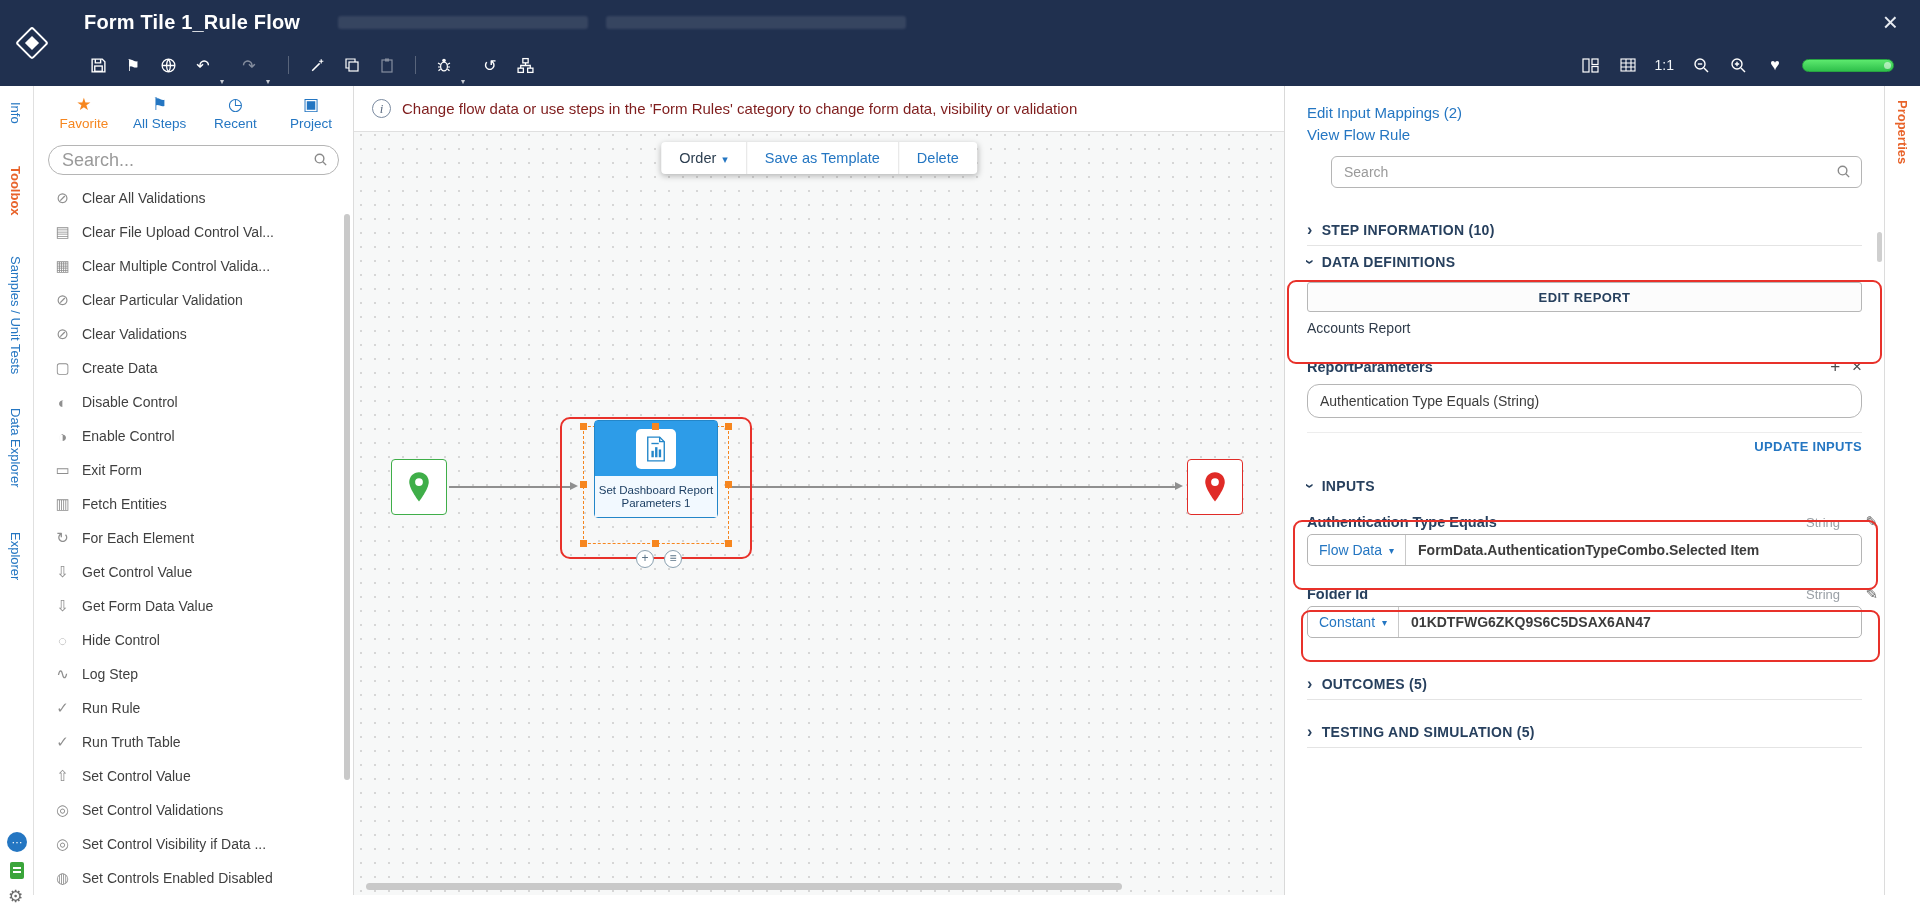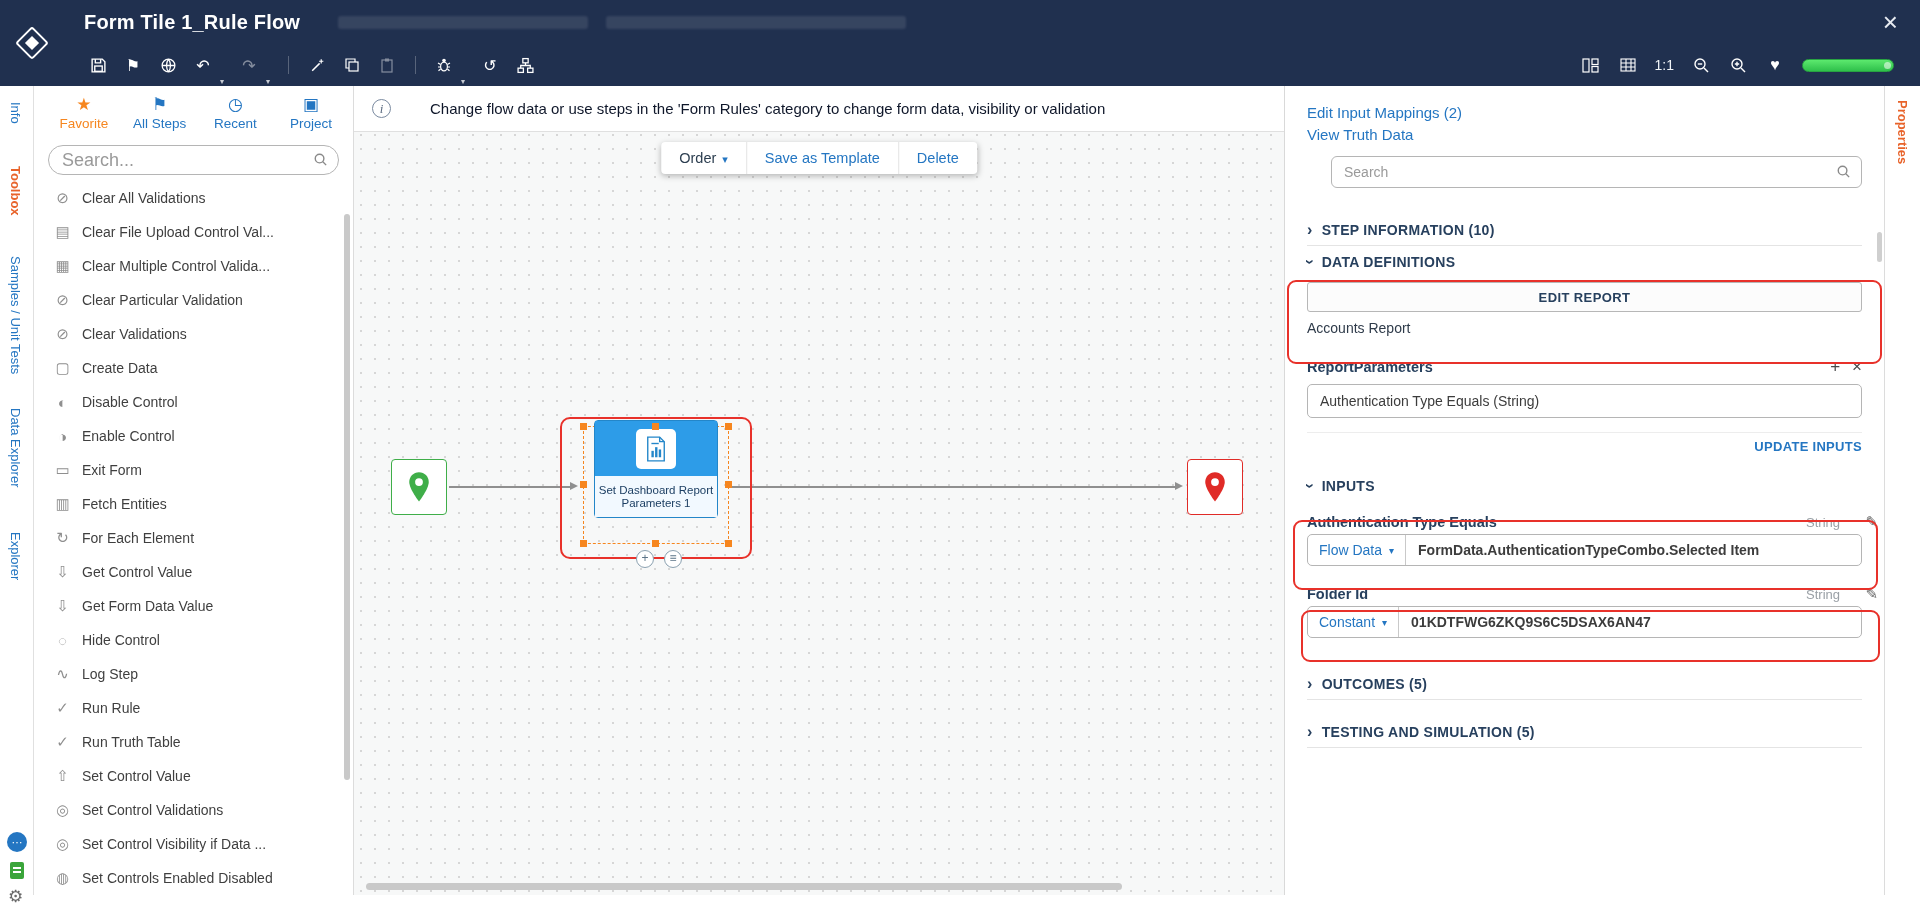--- a/index.html
+++ b/index.html
@@ -61,21 +61,21 @@
   .tbx-list { margin-top:6px; }
   .tb-item { height:34px; display:flex; align-items:center; gap:11px; padding-left:20px; cursor:pointer; }
   .tb-ic { width:17px; text-align:center; font-size:15px; color:#8f8f8f; }
   .tb-lb { font-size:14px; color:#3f3f3f; white-space:nowrap; }
   .tbx-thumb { position:absolute; right:3px; top:128px; width:6px; height:566px; background:#c9c9c9; border-radius:3px; }
 
   
   .canvas { flex:1; position:relative; background-color:#f7f8f8; background-image:radial-gradient(circle,#d6d6d6 1px,transparent 1px); background-size:14px 14px; overflow:hidden; }
   .banner { position:absolute; top:0; left:0; right:0; height:46px; background:#fff; border-bottom:1px solid #e0e0e0; display:flex; align-items:center; gap:11px; padding-left:18px; z-index:3; }
   .info-ic { width:19px; height:19px; border:1.6px solid #7a8aa0; border-radius:50%; color:#5b6b80; font-family:"Liberation Serif",serif; font-style:italic; font-size:13px; display:flex; align-items:center; justify-content:center; flex:none; }
-  .banner-text { font-size:15px; color:#0f172a;margin-left:28px; }
+  .banner-text { font-size:15px; color:#7f1d1d; }
   .ctx-toolbar { position:absolute; top:56px; left:50%; transform:translateX(-50%); background:#fff; border-radius:4px; box-shadow:0 2px 6px rgba(0,0,0,.28); display:flex; z-index:4; }
   .ctx-item { padding:8px 18px; font-size:14.5px; cursor:pointer; white-space:nowrap; }
   .ctx-item + .ctx-item { border-left:1px solid #e3e3e3; }
   .ctx-order { color:#2c3e50; }
   .ctx-caret { color:#2476c2; font-size:11px; margin-left:6px; }
   .ctx-link { color:#2476c2; }
 
   .node { position:absolute; width:56px; height:56px; background:#fff; border-radius:4px; display:flex; align-items:center; justify-content:center; z-index:2; cursor:pointer; }
   .node-start { left:37px; top:373px; border:1.6px solid #3fae49; }
   .node-end { left:833px; top:373px; border:1.6px solid #e02b27; }
@@ -109,21 +109,21 @@
   .chev { font-size:16px; font-weight:700; color:#27405e; display:inline-block; line-height:1; }
   .ph.open .chev { transform:rotate(90deg); }
   .ph-step { margin-top:26px; border-bottom:1px solid #e4e4e4; }
   .ph-data { }
   .btn-edit-report { margin-top:4px; width:100%; height:30px; background:#fcfcfc; border:1px solid #b7b7b7; border-radius:3px; color:#27405e; font-weight:700; font-size:13px; letter-spacing:.4px; font-family:inherit; cursor:pointer; }
   .report-name { margin-top:8px; height:20px; font-size:14px; color:#2f3b4a; }
   .row-params { margin-top:16px; height:22px; display:flex; align-items:center; }
   .row-params .lbl { font-size:14.5px; color:#27405e; font-weight:600; }
   .row-params .ic { margin-left:12px; font-size:17px; color:#4a4a4a; cursor:pointer; }
   .row-params .ic.first { margin-left:auto; }
-  .ro-input { margin-top:6px; width:100%; height:32px; border:1px solid #b5b5b5; border-radius:5px; padding:16px 12px; font-size:14px; color:#3c3c3c; font-family:inherit; background:#fff; }
+  .ro-input { margin-top:6px; width:100%; height:32px; border:1px solid #b5b5b5; border-radius:12px; padding:16px 12px; font-size:14px; color:#3c3c3c; font-family:inherit; background:#fff; }
   .update-inputs { margin-top:14px; border-top:1px solid #ededed; padding-top:6px; height:22px; text-align:right; font-size:13px; font-weight:700; color:#2476c2; letter-spacing:.3px; cursor:pointer; }
   .ph-inputs { margin-top:16px; }
   .map-label { margin-top:10px; height:20px; display:flex; align-items:center; position:relative; }
   .map-label.folder { margin-top:18px; }
   .map-label .name { font-size:14.5px; color:#27405e; font-weight:600; }
   .map-label .dtype { margin-left:auto; margin-right:22px; font-size:13px; color:#9aa0a6; }
   .map-label .pencil { position:absolute; right:-16px; top:1px; font-size:15px; color:#666; cursor:pointer; }
   .map-input { margin-top:2px; height:32px; border:1px solid #b5b5b5; border-radius:5px; display:flex; align-items:stretch; overflow:hidden; background:#fff; }
   .map-src { display:flex; align-items:center; gap:7px; padding:0 11px; border-right:1px solid #c9c9c9; color:#2476c2; font-size:14px; cursor:pointer; white-space:nowrap; }
   .map-src .caret { font-size:10px; }
@@ -445,21 +445,21 @@
             <path d="M12 1C6.9 1 3 5 3 10c0 6.5 9 18 9 18s9-11.5 9-18c0-5-3.9-9-9-9z" fill="#e02b27"></path>
             <circle cx="12" cy="10" r="3.6" fill="#fff"></circle>
           </svg>
       </div>
 
       <span class="hscroll"></span>
     </section>
 
     <aside class="props">
       <div class="rp-link">Edit Input Mappings (2)</div>
-      <div class="rp-link">View Truth Data</div>
+      <div class="rp-link">View Flow Rule</div>
       <div class="rp-search">
         <input type="text" placeholder="Search" style="">
         <span class="search-ic">
           <svg width="15" height="15" viewBox="0 0 16 16" fill="none" stroke="#8a8a8a" stroke-width="1.5">
               <circle cx="7" cy="7" r="4.6"></circle>
               <path d="M10.5 10.5L14 14"></path>
             </svg>
         </span>
       </div>
 

